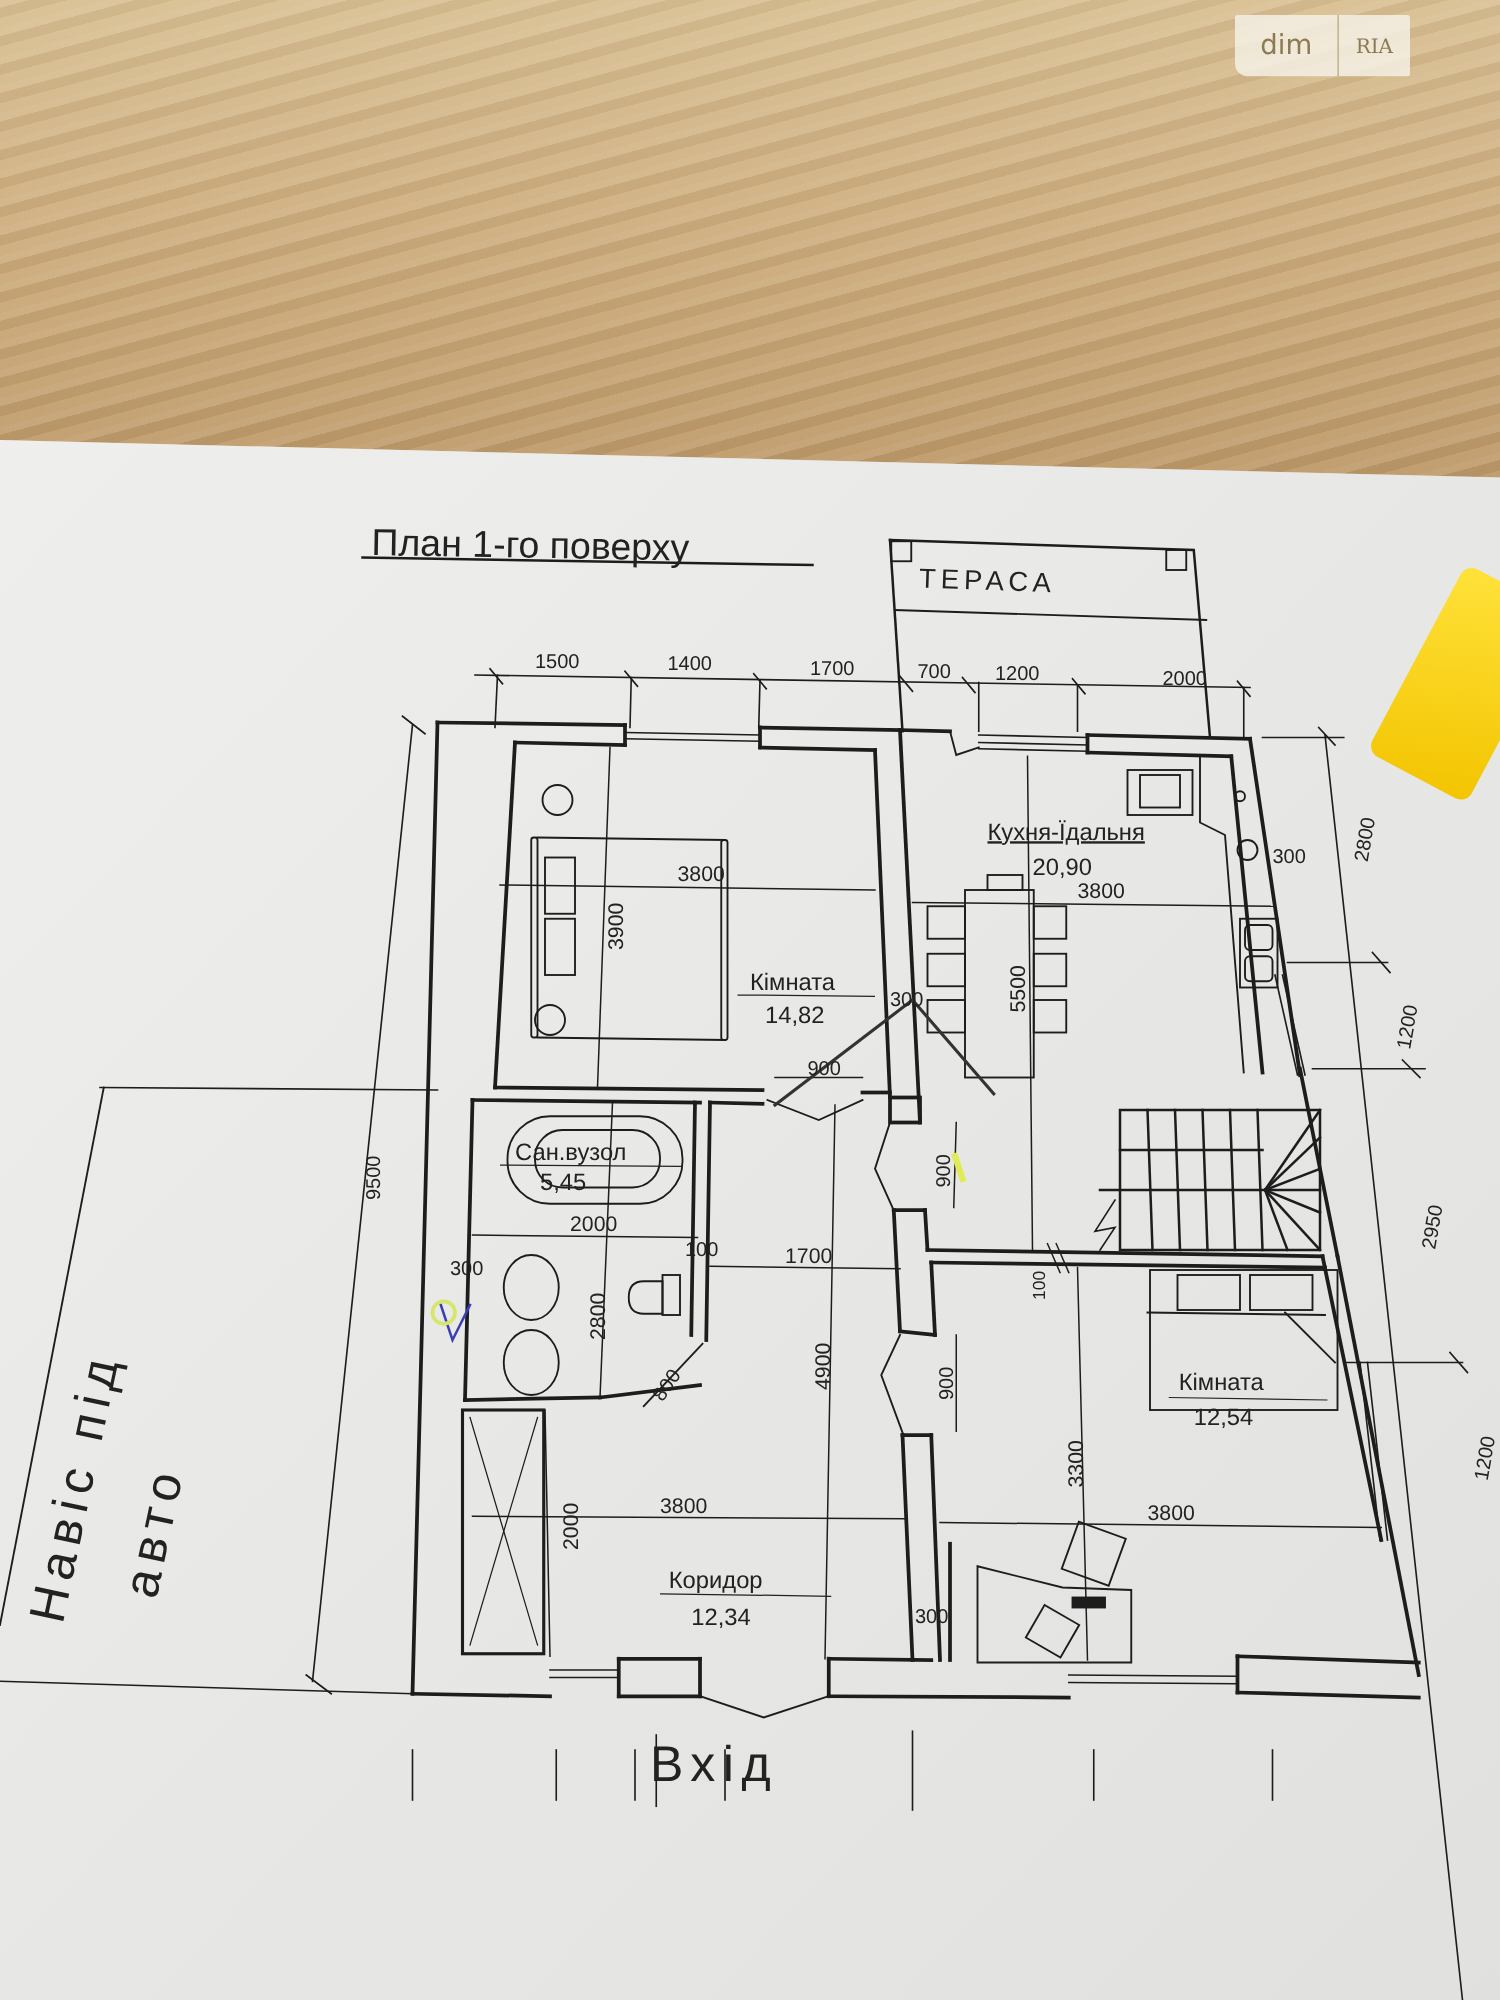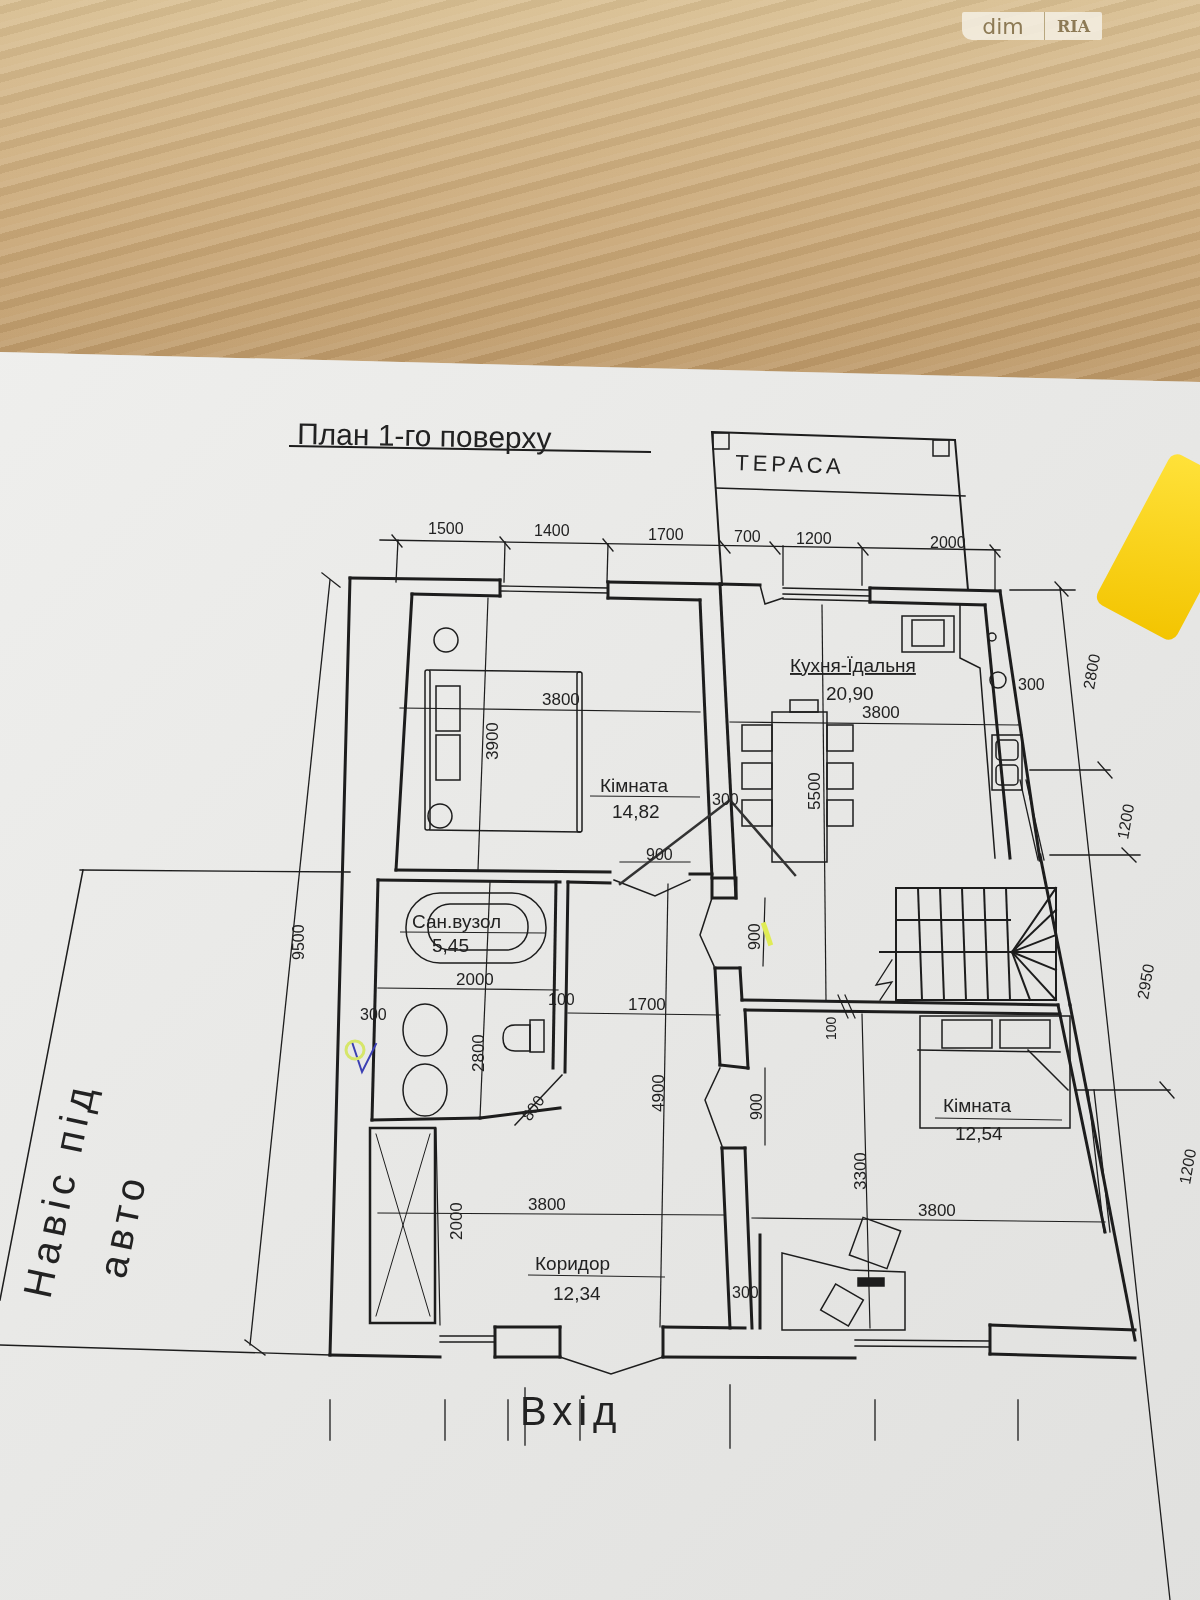--- a/index.html
+++ b/index.html
@@ -3,28 +3,28 @@
 <meta charset="utf-8">
 <style>
   html, body { margin:0; padding:0; }
   body { width:1200px; height:1600px; position:relative; overflow:hidden;
          font-family:"Liberation Sans", sans-serif; background:#c9ab7c; }
   .wood { position:absolute; left:0; top:0; width:1200px; height:420px;
           background:
             repeating-linear-gradient(165deg, rgba(255,255,255,0.10) 0 6px, rgba(0,0,0,0.04) 6px 14px, rgba(255,255,255,0.06) 14px 22px),
             linear-gradient(180deg,#d9bf92 0%,#caa878 55%,#b99463 100%); }
   .paper { position:absolute; left:0; top:0; width:1200px; height:1600px; }
-  .watermark { position:absolute; left:962px; top:12px; width:140px; height:28px;
+  .watermark { position:absolute; left:988px; top:12px; width:140px; height:49px;
                background:rgba(245,240,228,0.85); border-radius:2px 2px 2px 10px;
                display:flex; align-items:stretch;justify-content:flex-end; }
   .wm-dim { flex:0 0 82px; display:flex; align-items:center; justify-content:center;
             color:#8d7a55; font-size:22px; font-family:"DejaVu Sans", sans-serif;
             border-right:1px solid #b8a77f; }
   .wm-ria { flex:1; display:flex; align-items:center; justify-content:center;
-            color:#8d7a55; font-family:"DejaVu Serif", serif; font-weight:bold; font-size:16px; }
+            color:#8d7a55; font-family:"DejaVu Serif", serif; font-weight:normal; font-size:16px; }
   .yellow { position:absolute; left:1128px; top:462px; width:90px; height:170px;
             background:linear-gradient(160deg,#ffe23a,#f3c400);
             transform:rotate(28deg); border-radius:10px; }
   svg text { font-family:"Liberation Sans", sans-serif; }
   .serif { font-family:"Liberation Serif", serif; }
 </style>
 </head>
 <body>
 
 <div class="wood"></div>

